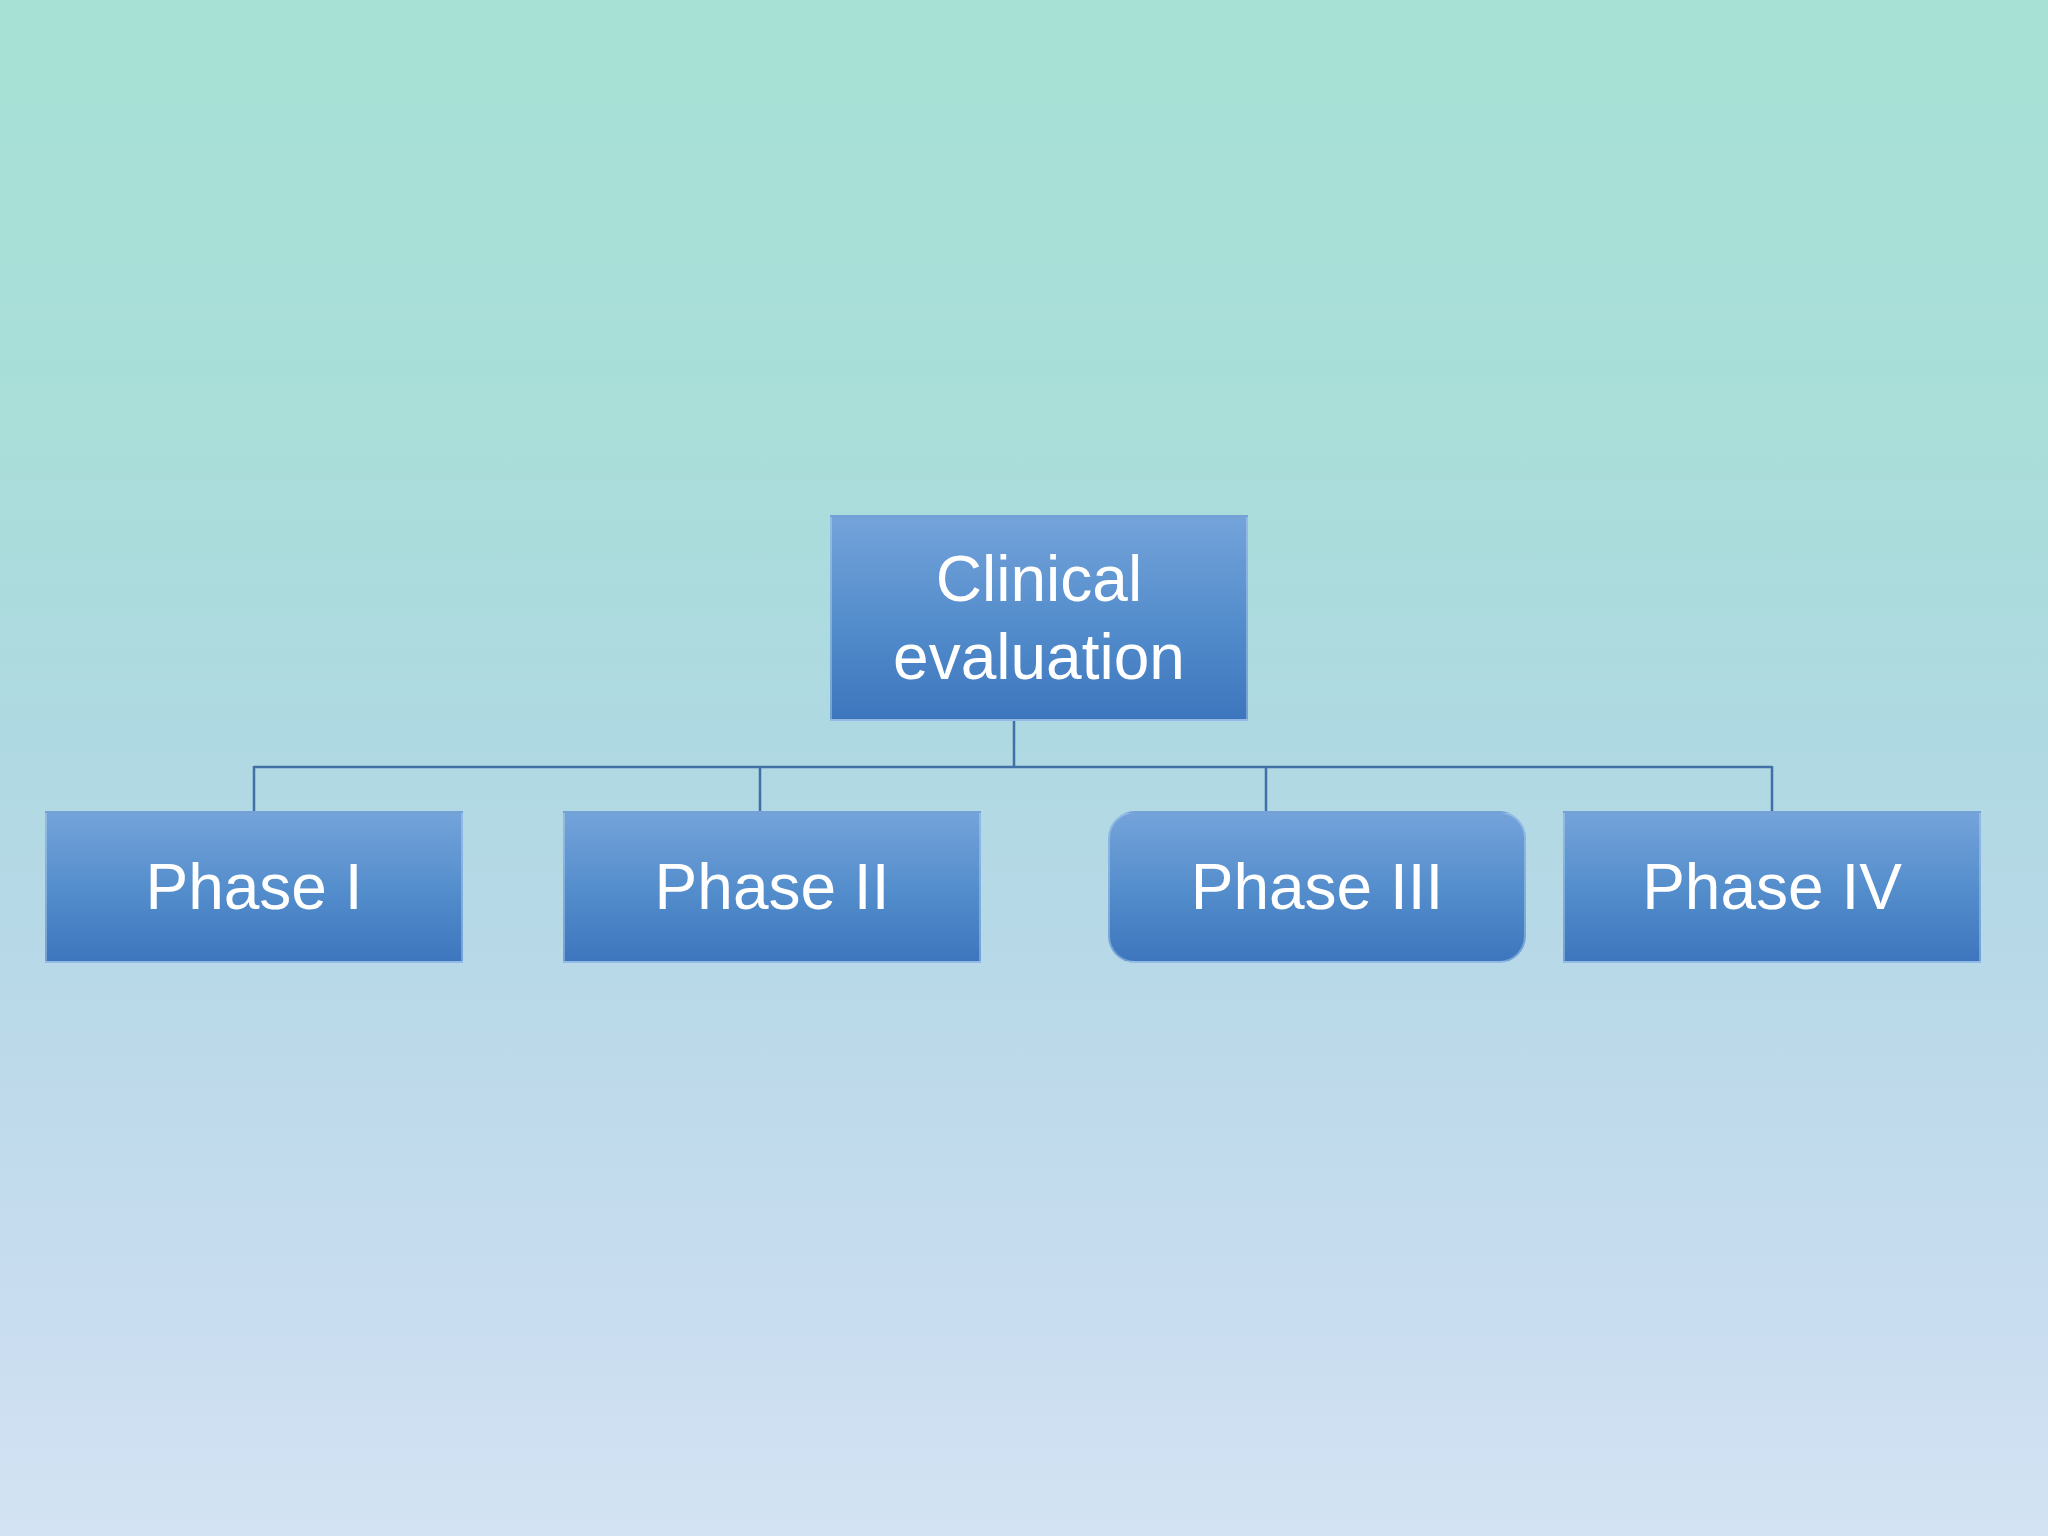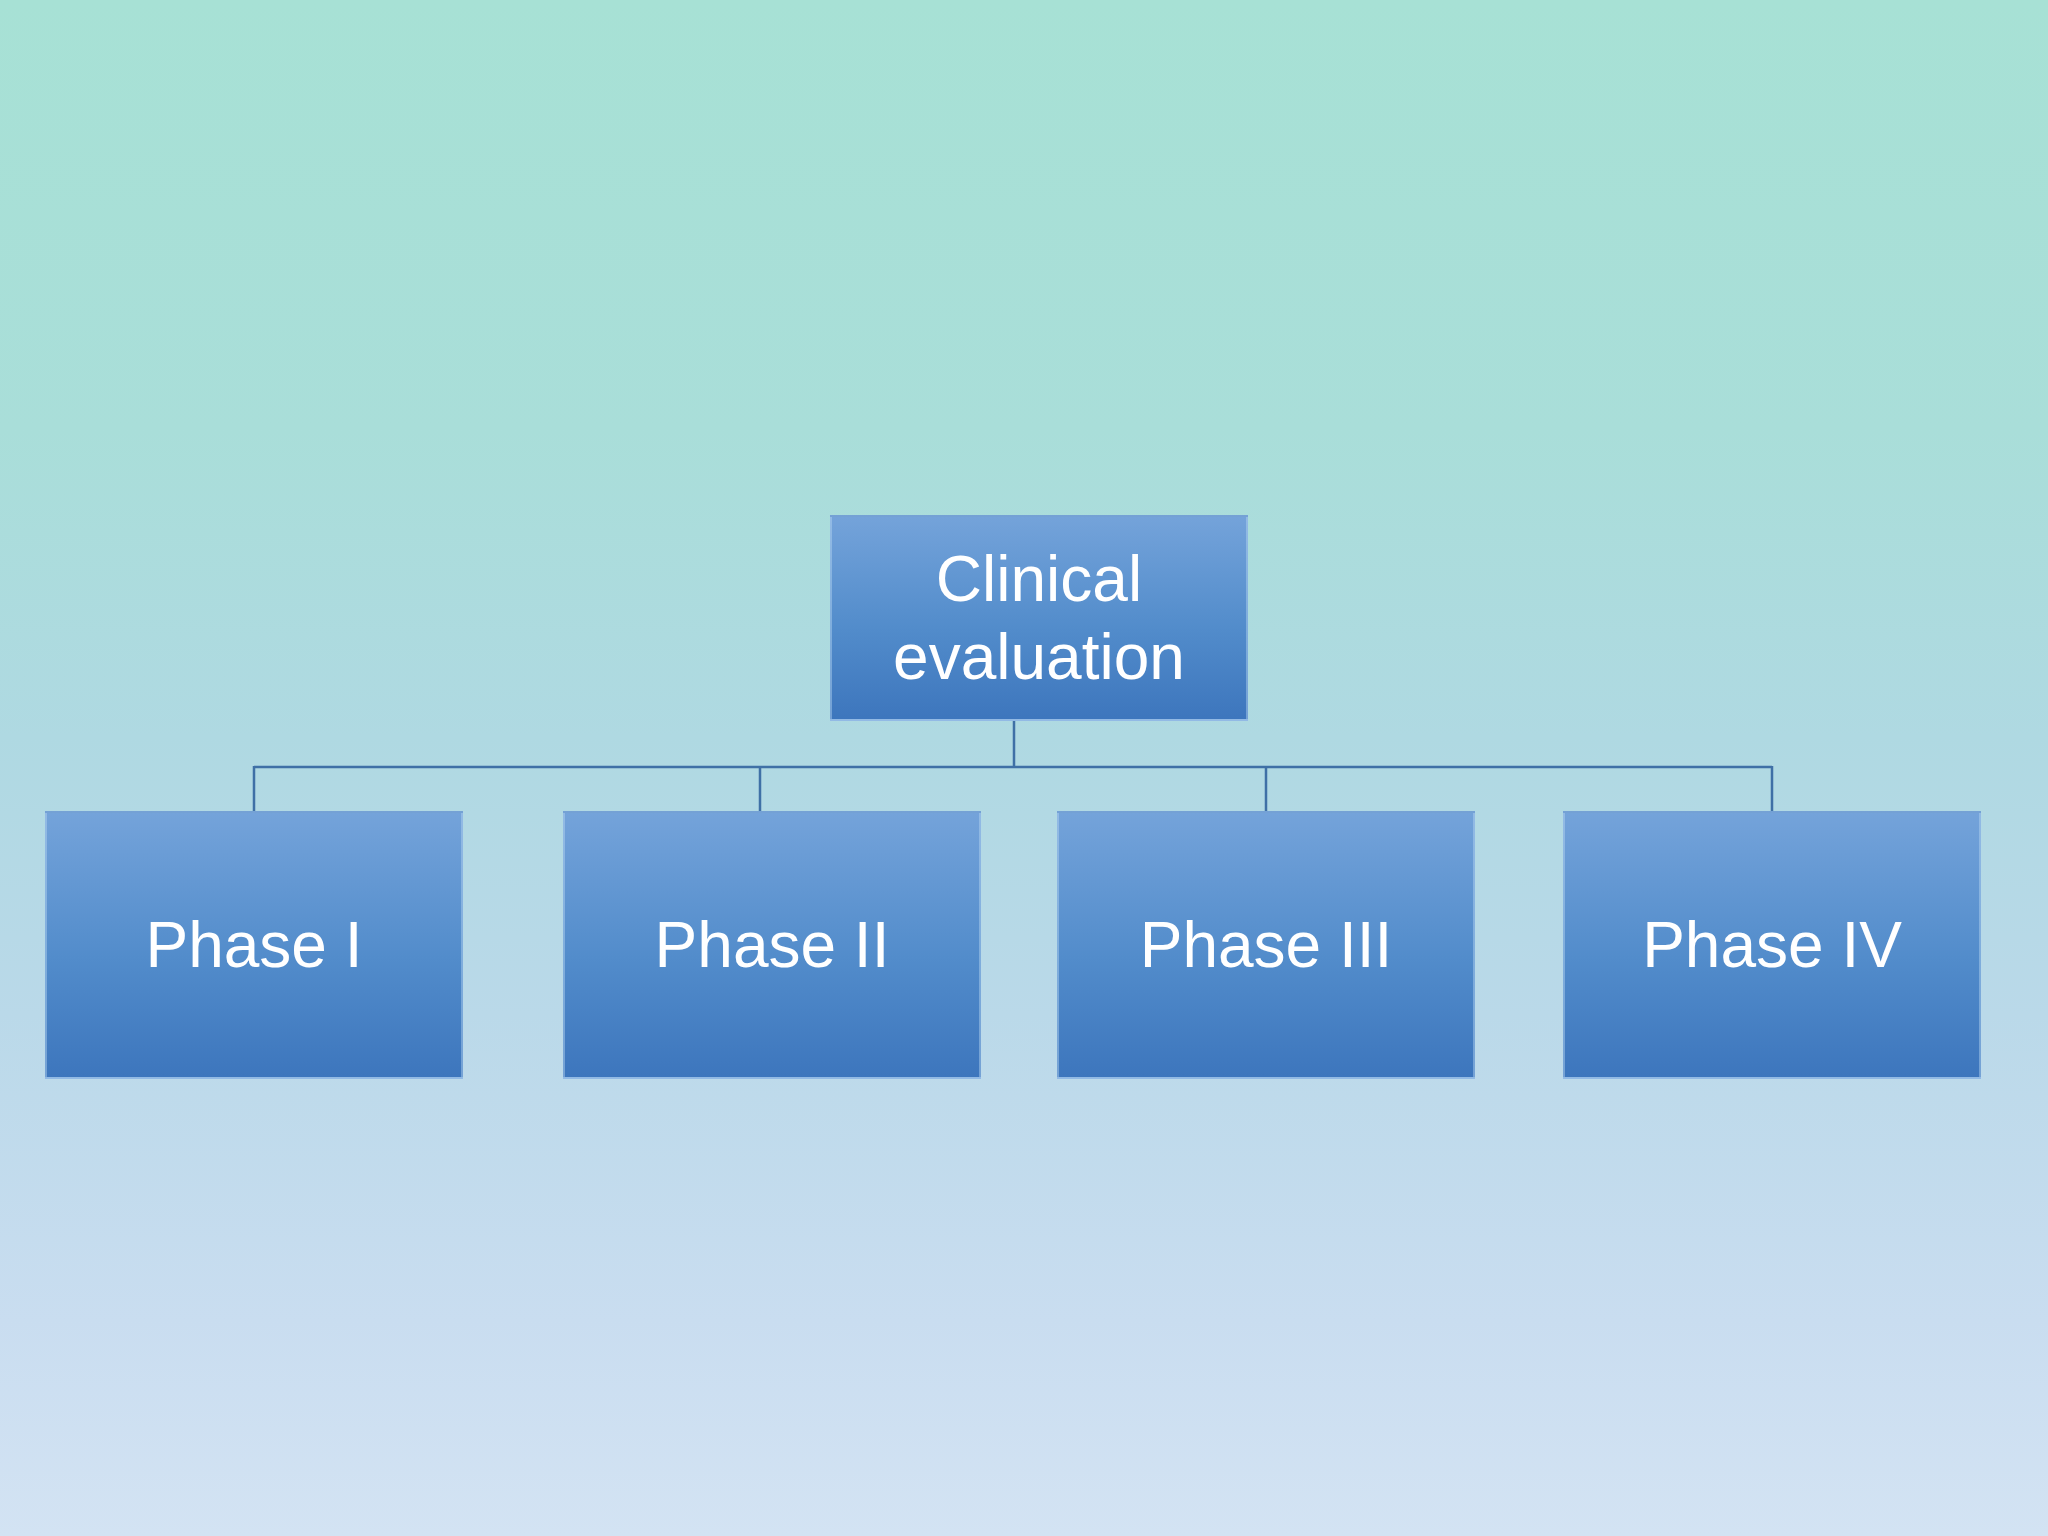--- a/index.html
+++ b/index.html
@@ -48,25 +48,25 @@
   }
   .node-root {
     left: 830px;
     top: 515px;
     width: 418px;
     height: 206px;
   }
   .node-child {
     top: 811px;
     width: 418px;
-    height: 268px;
+    height: 152px;
   }
   .node-c0 { left: 45px; }
   .node-c1 { left: 551px; margin-left: 12px; }
-  .node-c2 { left: 1057px; }
+  .node-c2 { left: 1108px; border-radius: 27px; }
   .node-c3 { left: 1563px; }
   .node-label {
     display: inline-block;
   }
 </style>
 </head>
 <body>
 
 <div class="stage">
 

